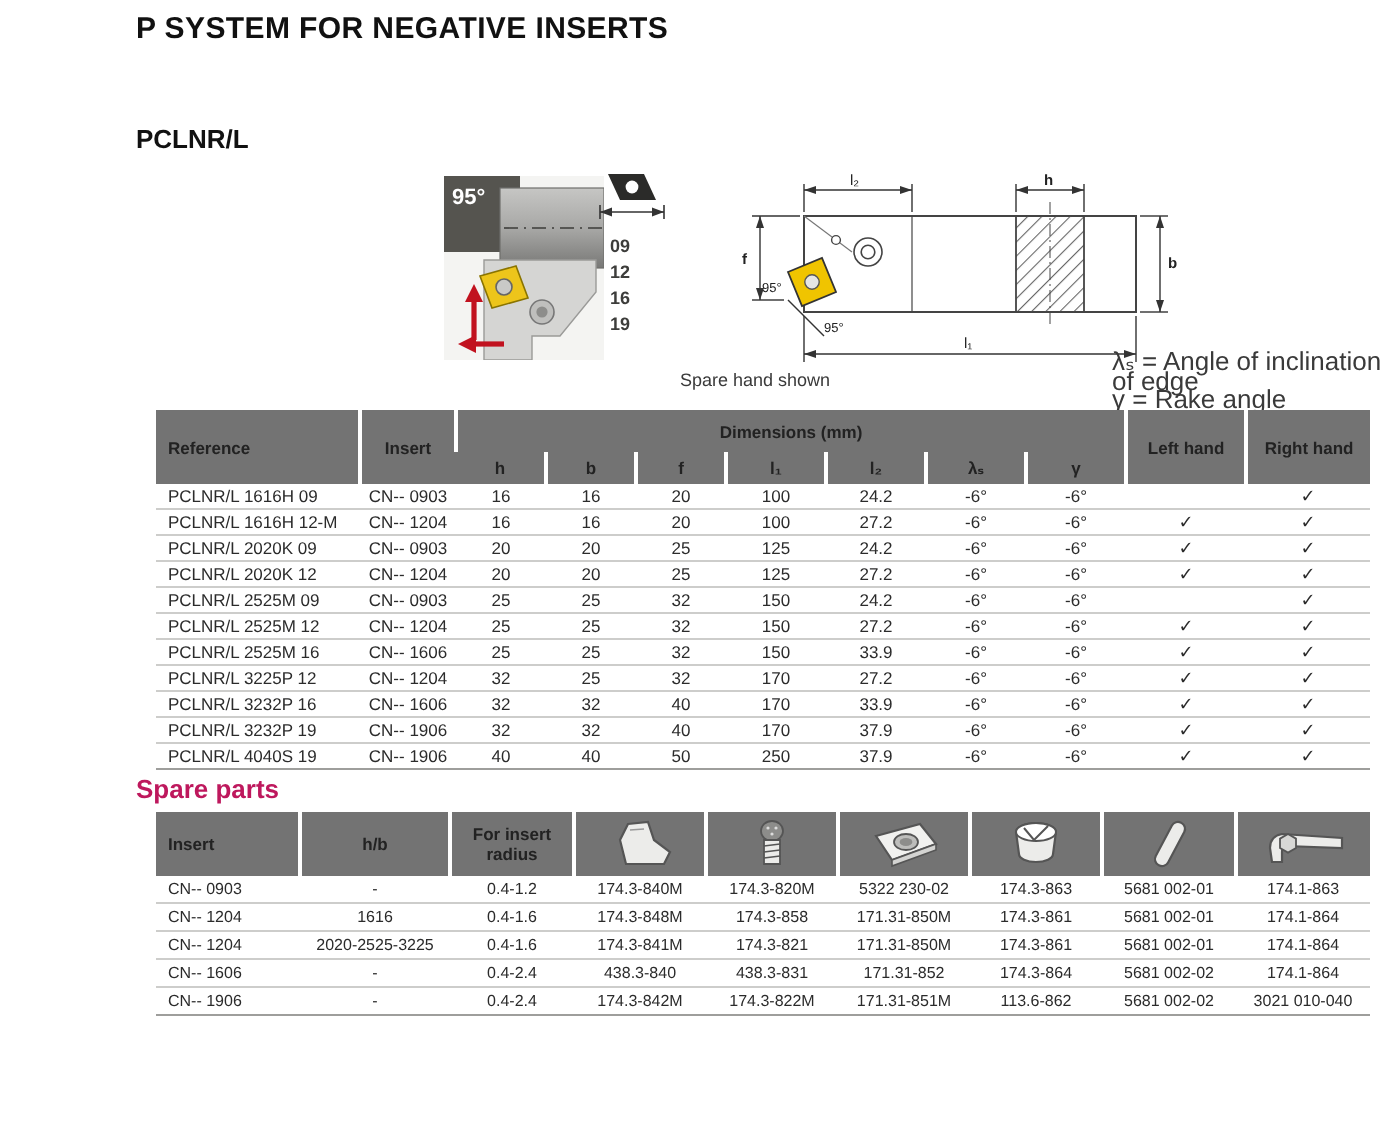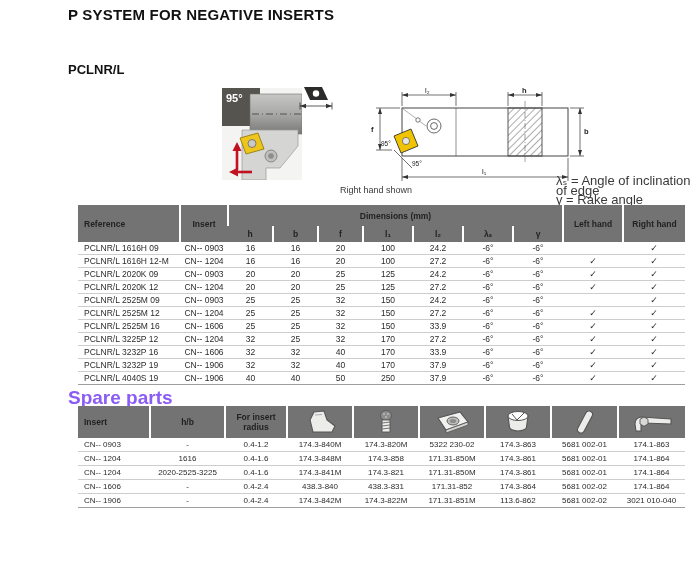--- a/index.html
+++ b/index.html
@@ -16,21 +16,21 @@
   .tbl{position:absolute;left:78px;border-collapse:collapse;table-layout:fixed;width:607px;font-size:8.5px;color:#2b2b2b;}
   .tbl-main{top:205px;}
   .tbl th{background:#737373;font-weight:bold;border-left:2px solid #fff;padding:1px 3px;text-align:center;vertical-align:middle;font-size:8.5px;color:#222;}
   .tbl th:first-child{border-left:none;margin-top:16px;}
   .tbl th.al{text-align:left;padding-left:6px;}
   .tbl .h1 th{height:19px;}
   .tbl .h2 th{height:14px;}
   .tbl td{height:12px;line-height:12px;padding:0 3px;text-align:center;border-bottom:1px solid #cdcdcb;background:#fff;white-space:nowrap;overflow:hidden;}
   .tbl td.al{text-align:left;padding-left:6px;}
   .tbl tbody tr:last-child td{border-bottom:1px solid #9e9e9c;}
-  .spare-head{position:absolute;left:68px;top:387px;font-size:19px;font-weight:bold;color:#8b5cf6;}
+  .spare-head{position:absolute;left:68px;top:387px;font-size:13px;font-weight:bold;color:#be185d;}
   .tbl-spare{top:406px;}
   .tbl-spare th{height:30px;font-size:8.5px;}
   .tbl-spare td{height:13px;line-height:13px;font-size:8px;}
   .icon-cell svg{display:block;margin:0 auto;}
   .footer{position:absolute;left:71px;top:505px;font-size:8px;line-height:11px;color:#3a3a3a;}
   .chk{font-size:9px;}
 </style>
 </head>
 <body>
 
@@ -70,20 +70,26 @@
   <div class="insert-sizes">
     <svg width="38" height="24" viewBox="0 0 38 24">
       <polygon points="7,1 25,1 31,14 13,14" fill="#2b2b29"></polygon>
       <circle cx="19" cy="7.5" r="3.2" fill="#fff"></circle>
       <line x1="3" y1="20" x2="35" y2="20" stroke="#333" stroke-width="0.8"></line>
       <line x1="3" y1="16.5" x2="3" y2="23.5" stroke="#333" stroke-width="0.8"></line>
       <line x1="35" y1="16.5" x2="35" y2="23.5" stroke="#333" stroke-width="0.8"></line>
       <polygon points="3,20 9,17.8 9,22.2" fill="#333"></polygon>
       <polygon points="35,20 29,17.8 29,22.2" fill="#333"></polygon>
     </svg>
+    <div class="sizes">
+      <div>09</div>
+      <div>12</div>
+      <div>16</div>
+      <div>19</div>
+    </div>
   </div>
 
   <div class="drawing">
     <svg width="224" height="104" viewBox="0 0 224 104" font-family="Liberation Sans, DejaVu Sans, sans-serif">
       <defs>
         <pattern id="hatch" width="5" height="5" patternTransform="rotate(45)" patternUnits="userSpaceOnUse">
           <line x1="0" y1="0" x2="0" y2="5" stroke="#666" stroke-width="1.1"></line>
         </pattern>
       </defs>
       <rect x="34" y="24" width="166" height="48" fill="#fff" stroke="#444" stroke-width="1"></rect>
@@ -129,21 +135,21 @@
       <text x="57" y="8.5" font-size="7.5" fill="#222">l₂</text>
       <text x="154" y="8.5" font-size="7.5" font-weight="bold" fill="#222">h</text>
       <text x="3" y="48" font-size="7.5" font-weight="bold" fill="#222">f</text>
       <text x="216" y="50" font-size="7.5" font-weight="bold" fill="#222">b</text>
       <text x="114" y="90" font-size="7.5" fill="#222">l₁</text>
       <text x="13" y="62" font-size="6.5" fill="#222">95°</text>
       <text x="44" y="82" font-size="6.5" fill="#222">95°</text>
     </svg>
   </div>
 
-  <div class="rh-note">Right hand shown</div>
+  <div class="rh-note">Spare hand shown</div>
 
   <div class="legend">
     <div>λₛ = Angle of inclination of edge</div>
     <div>γ = Rake angle</div>
   </div>
 
   <table class="tbl tbl-main">
     <colgroup>
       <col style="width:102px">
         <col style="width:48px">

